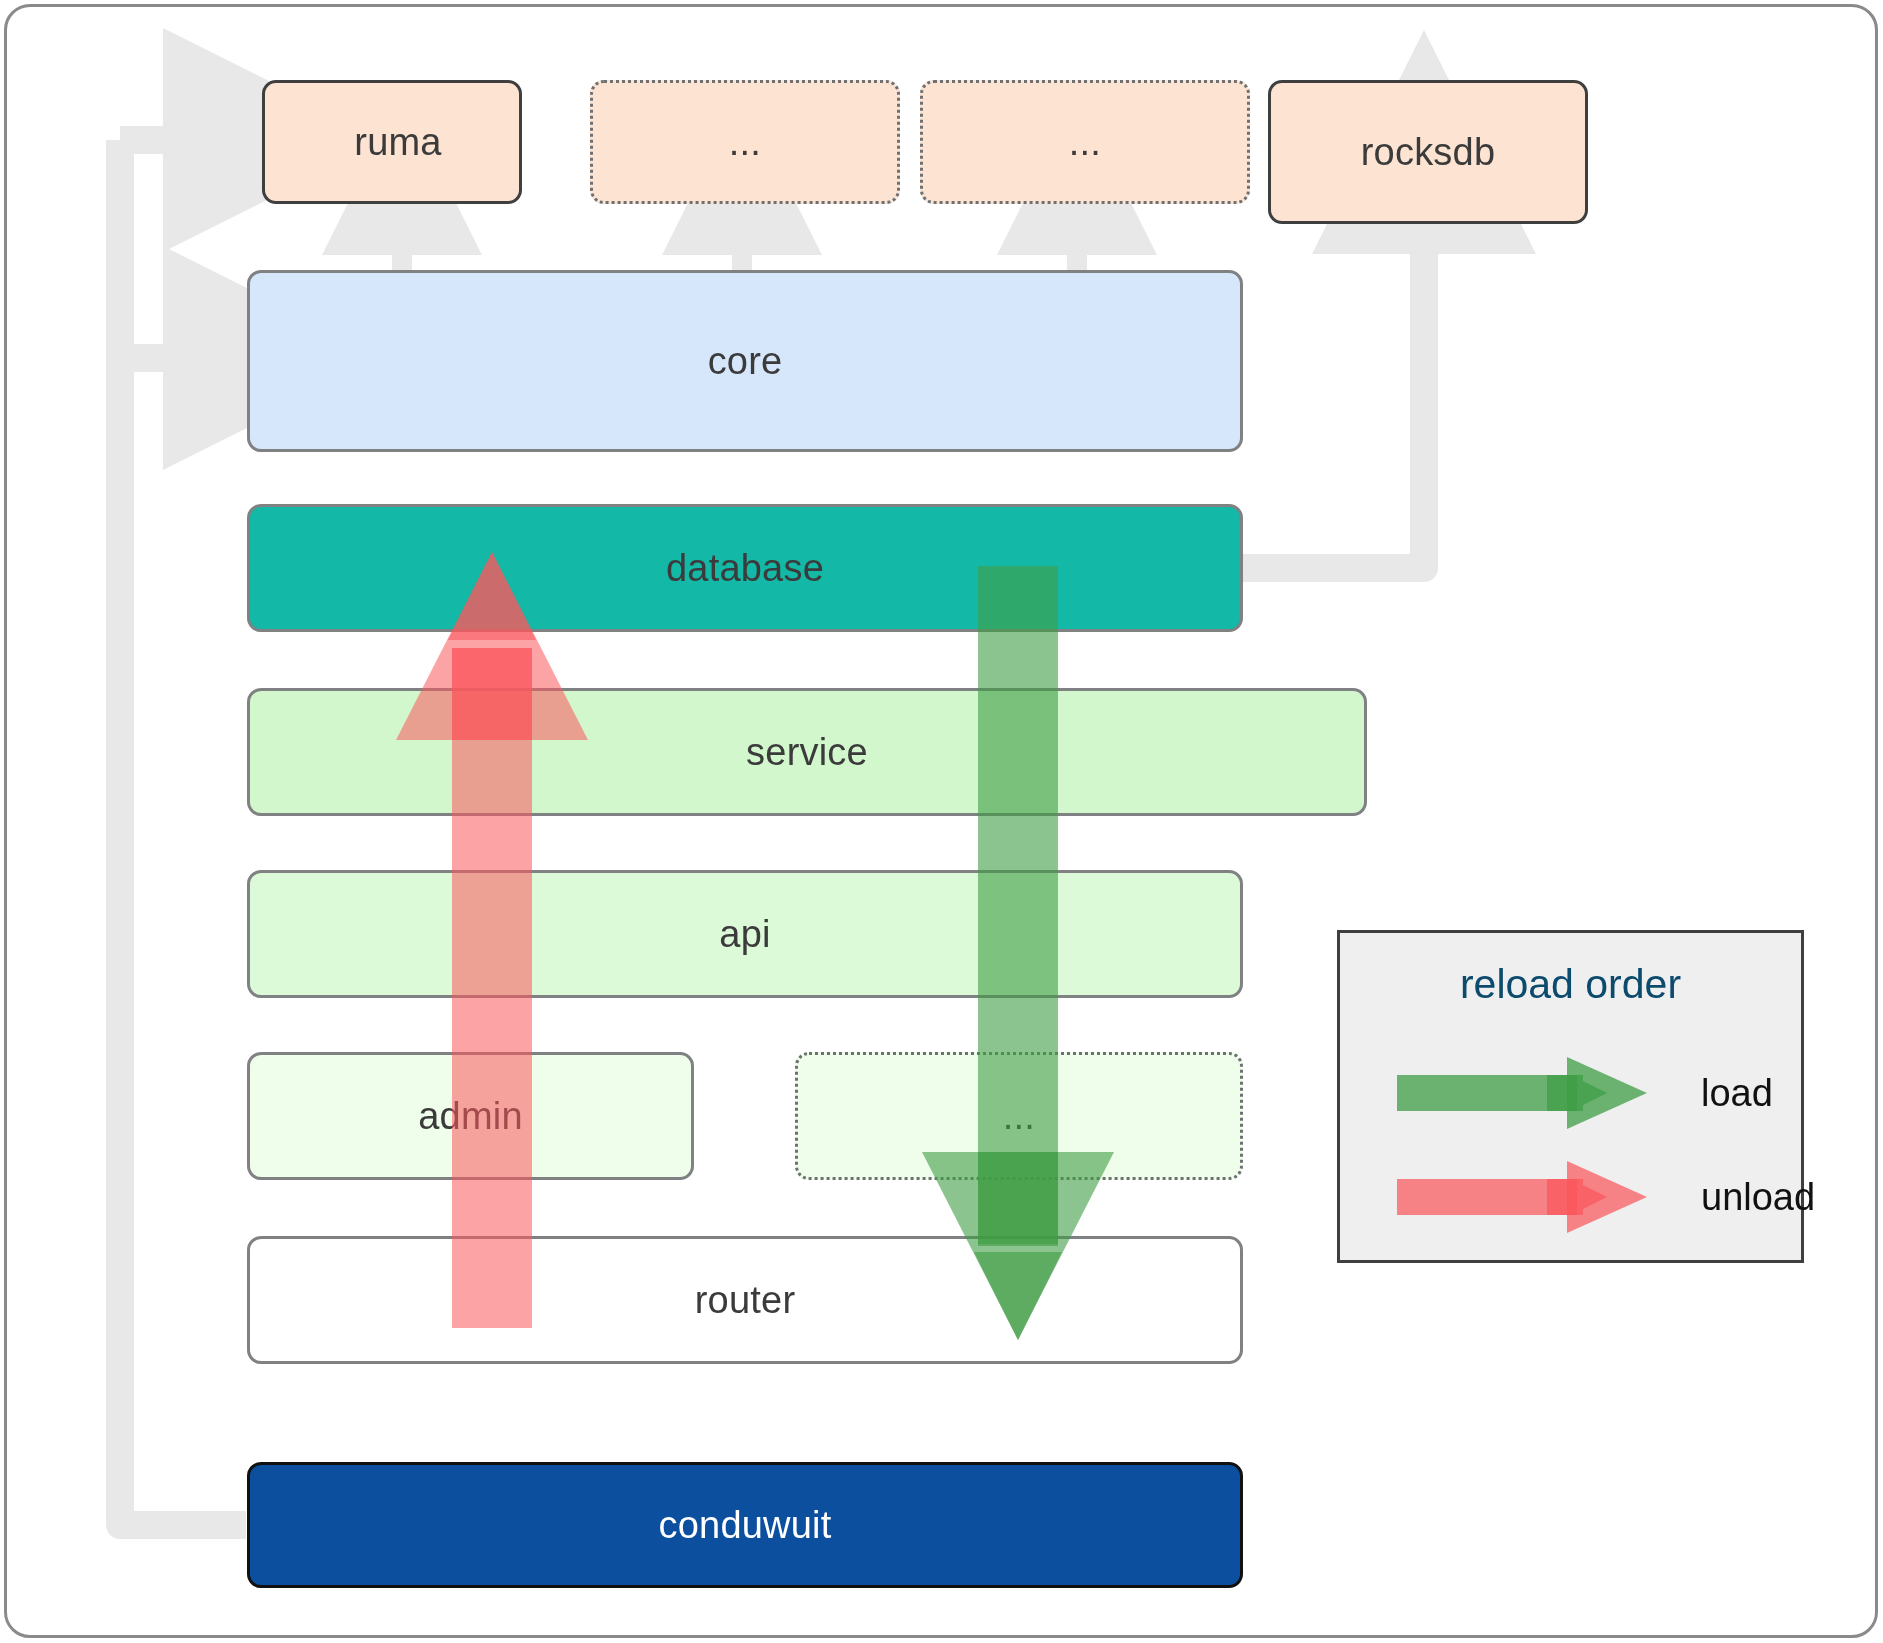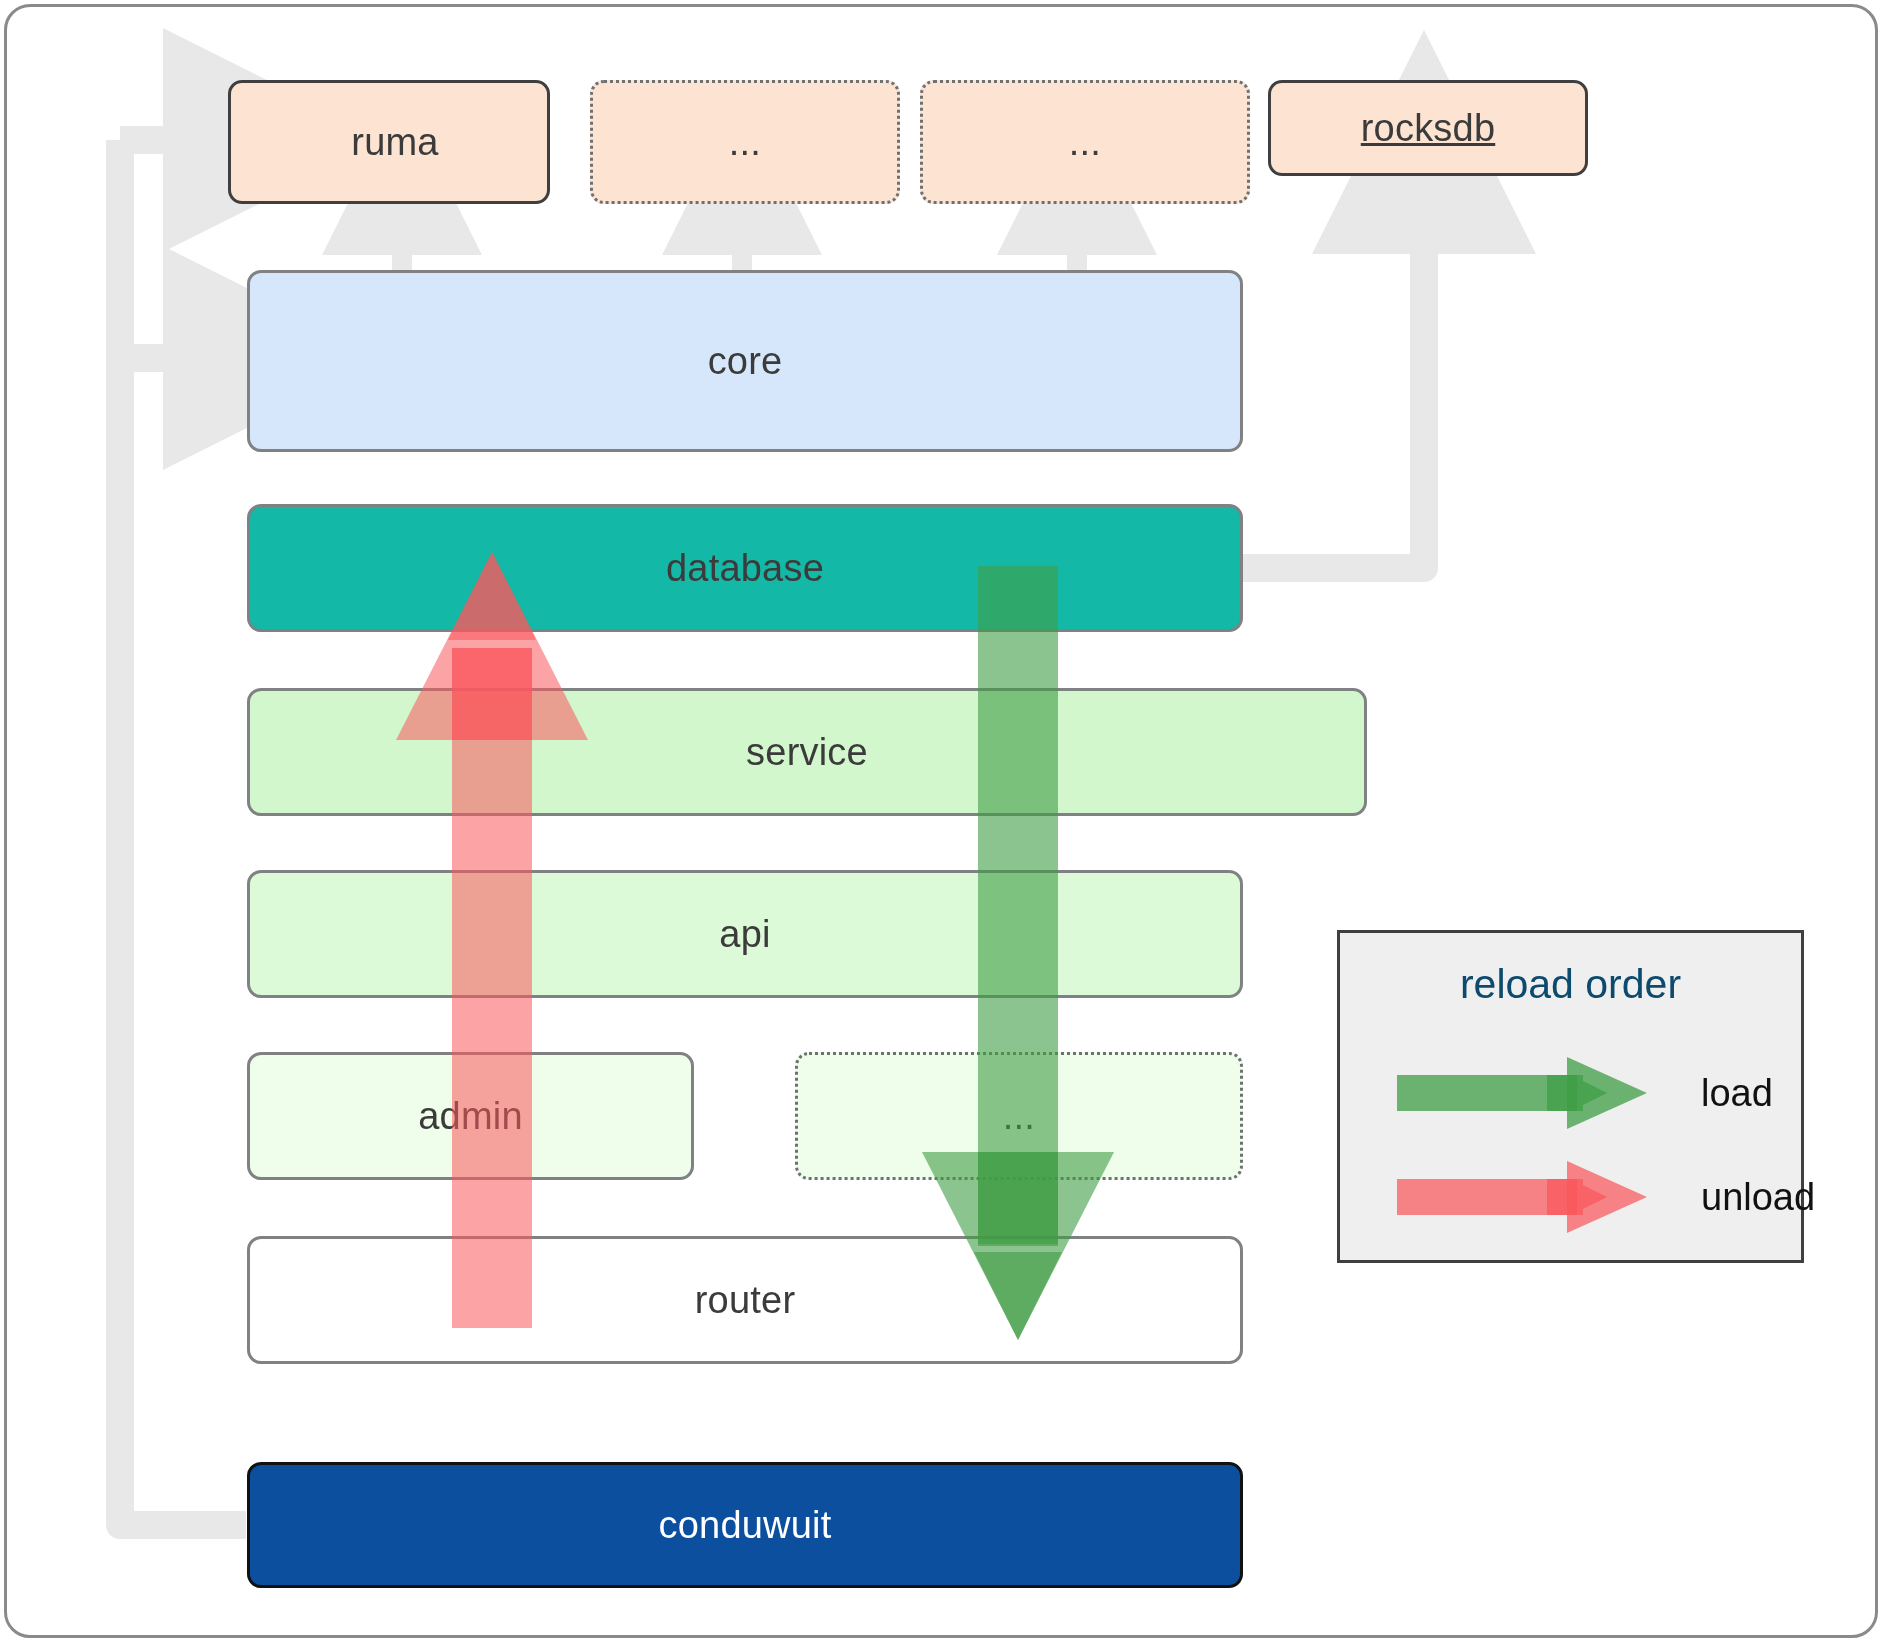--- a/index.html
+++ b/index.html
@@ -121,33 +121,33 @@
       <path d="M 742 270 L 742 225" stroke="#e8e8e8" stroke-width="20" fill="none" marker-end="url(#ghead-u)"></path>
       <path d="M 1077 270 L 1077 225" stroke="#e8e8e8" stroke-width="20" fill="none" marker-end="url(#ghead-u)"></path>
     </g>
 
     <g>
       <path d="M 1243 568 L 1424 568 L 1424 240" stroke="#e8e8e8" stroke-width="28" fill="none" stroke-linejoin="round"></path>
       <path d="M 1424 240 L 1424 212" stroke="#e8e8e8" stroke-width="28" fill="none" marker-end="url(#ghead-u)"></path>
     </g>
   </svg>
 
-  <div class="node peach solid-dark" style="left:228px;top:80px;width:322px;height:124px;padding-left:12px;">
+  <div class="node peach solid-dark" style="left:262px;top:80px;width:260px;height:124px;padding-left:12px;">
     <span class="lbl">ruma</span>
   </div>
 
   <div class="node peach dotted" style="left:590px;top:80px;width:310px;height:124px;">
     <span class="lbl">...</span>
   </div>
 
   <div class="node peach dotted" style="left:920px;top:80px;width:330px;height:124px;">
     <span class="lbl">...</span>
   </div>
 
-  <div class="node peach solid-dark" style="left:1268px;top:80px;width:320px;height:96px;text-decoration:underline;">
+  <div class="node peach solid-dark" style="left:1268px;top:80px;width:320px;height:144px;">
     <span class="lbl">rocksdb</span>
   </div>
 
   <div class="node solid-gray" style="left:247px;top:270px;width:996px;height:182px;background:#d6e7fb;">
     <span class="lbl">core</span>
   </div>
 
   <div class="node solid-gray" style="left:247px;top:504px;width:996px;height:128px;background:#14b8a6;">
     <span class="lbl">database</span>
   </div>

